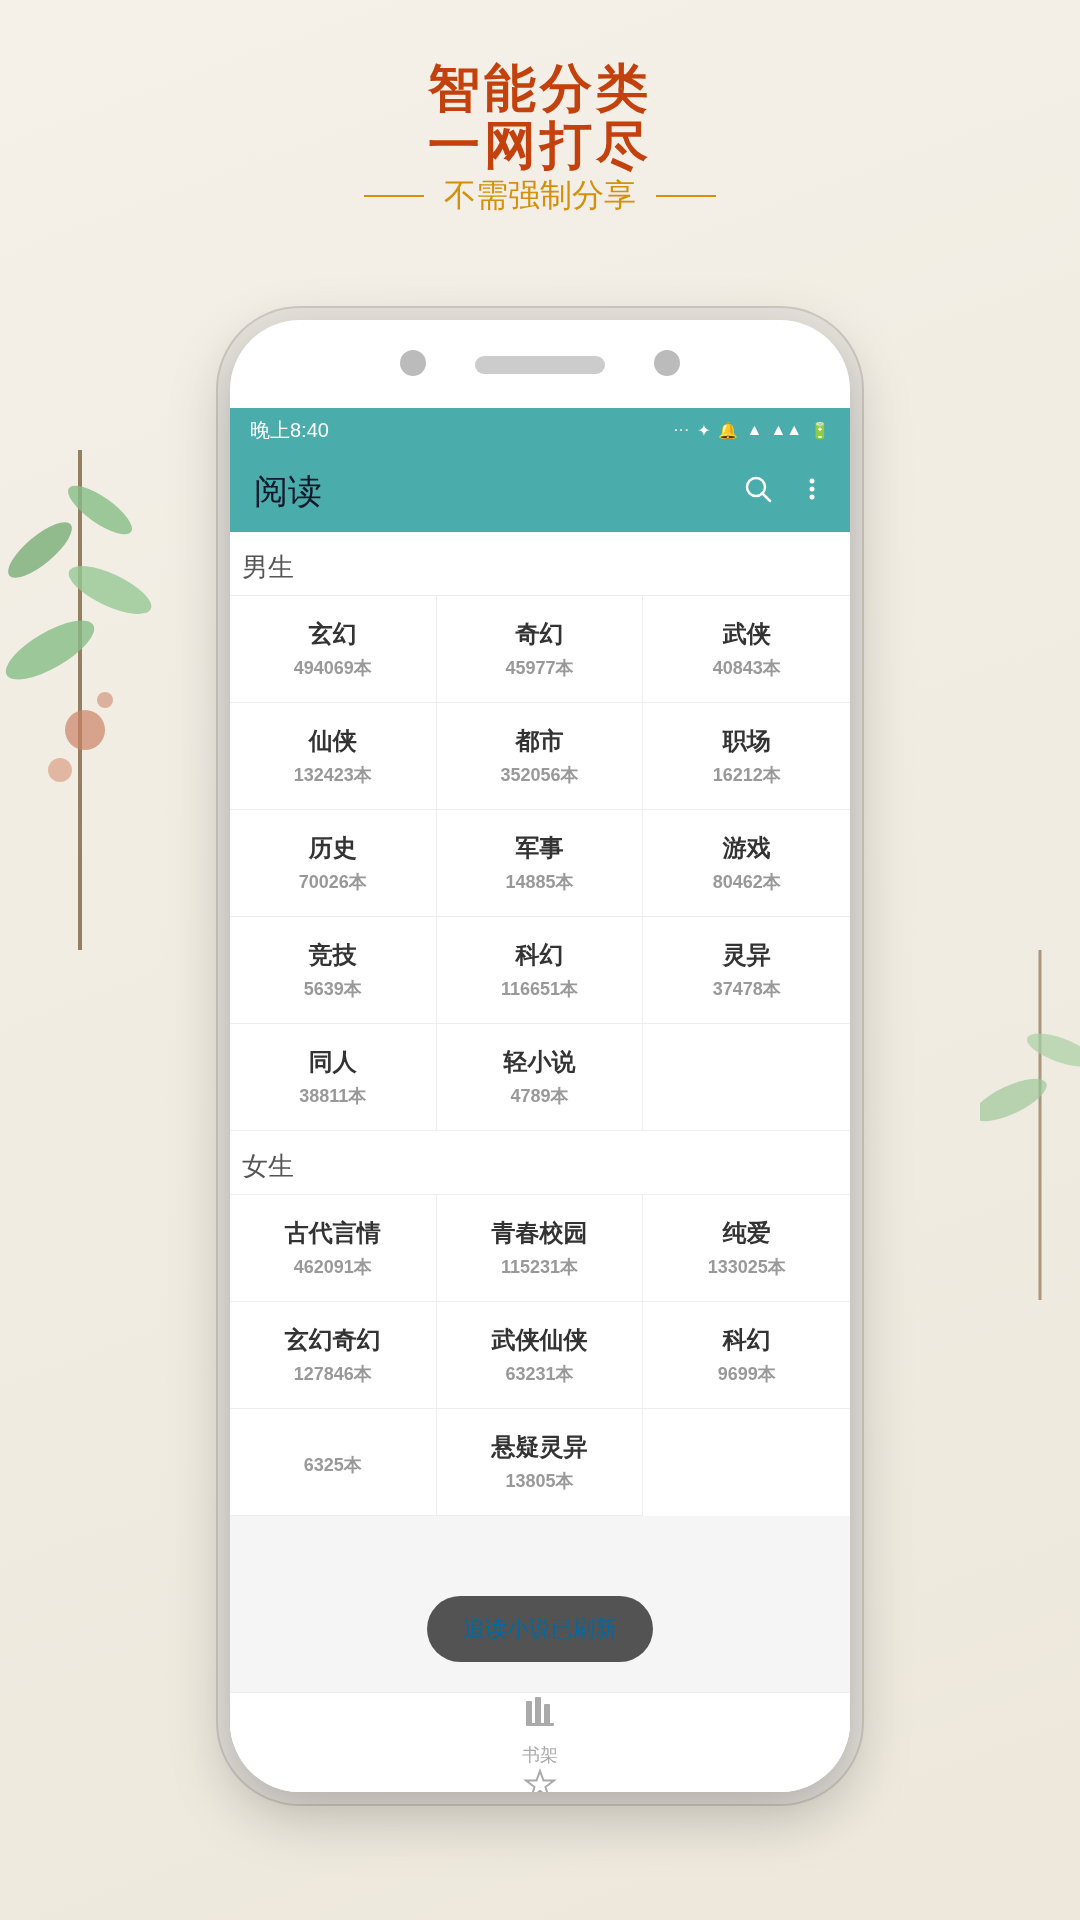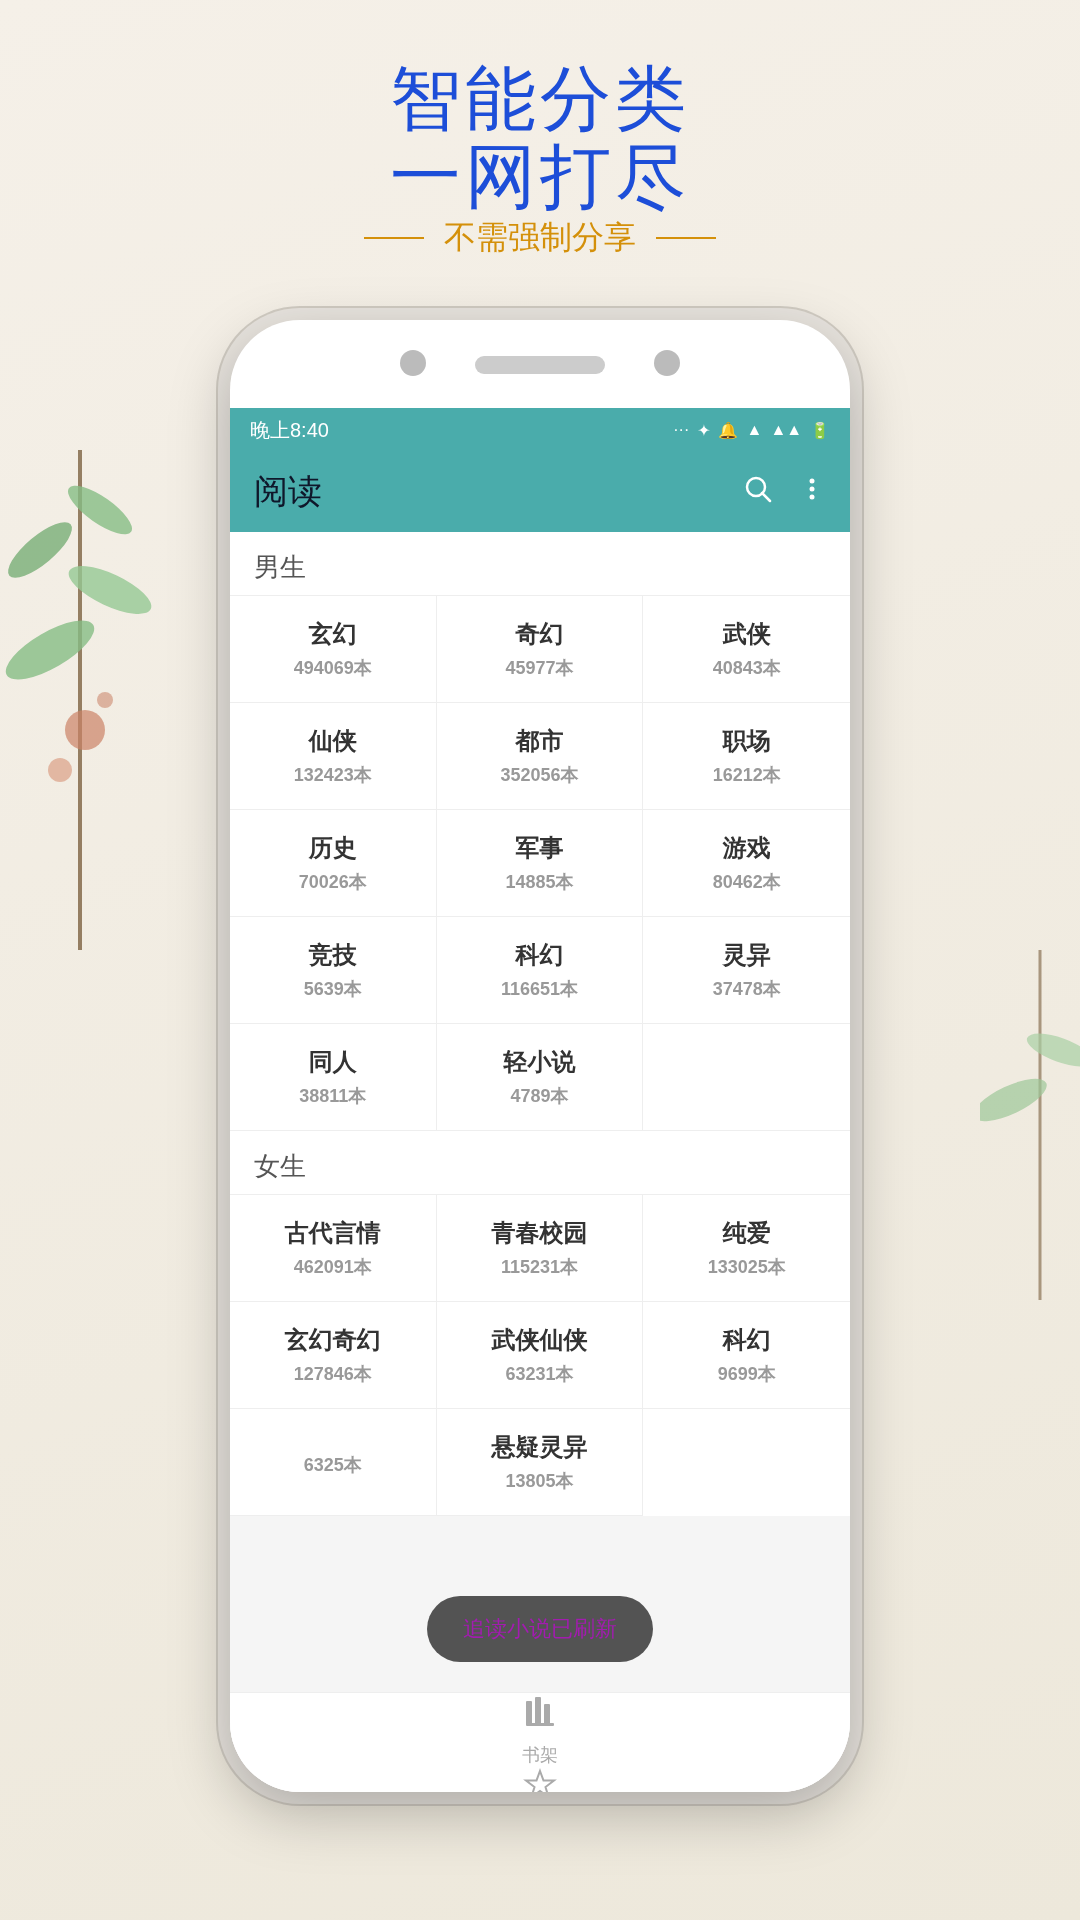--- a/index.html
+++ b/index.html
@@ -20,23 +20,23 @@
     }
 
     
     .top-text {
       position: absolute;
       top: 60px;
       left: 0; right: 0;
       text-align: center;
     }
     .top-text .main-title {
-      font-size: 71px;
-      font-weight: normal;
-      color: #1d4ed8;
+      font-size: 52px;
+      font-weight: bold;
+      color: #c2410c;
       line-height: 1.1;
       letter-spacing: 4px;
     }
     .top-text .sub-title {
       font-size: 32px;
       color: #d4900a;
       display: flex;
       align-items: center;
       justify-content: center;
       gap: 20px;
@@ -144,21 +144,21 @@
 
     
     .main-content {
       background: white;
       flex: 1;
       overflow-y: auto;
     }
 
     
     .section-label {
-      padding: 18px 24px 10px;
+      padding: 18px 12px 10px;
       font-size: 26px;
       color: #555;
       background: white;
     }
 
     
     .category-grid {
       display: grid;
       grid-template-columns: 1fr 1fr 1fr;
       border-top: 1px solid #eee;
@@ -194,21 +194,21 @@
     }
     .category-item-empty:nth-child(3n) { border-right: none; }
 
     
     .toast {
       position: absolute;
       bottom: 130px;
       left: 50%;
       transform: translateX(-50%);
       background: rgba(60, 60, 60, 0.88);
-      color: #a21caf;
+      color: #0369a1;
       padding: 18px 36px;
       border-radius: 40px;
       font-size: 22px;
       white-space: nowrap;
       z-index: 100;
     }
 
     
     .bottom-nav {
       position: absolute;

